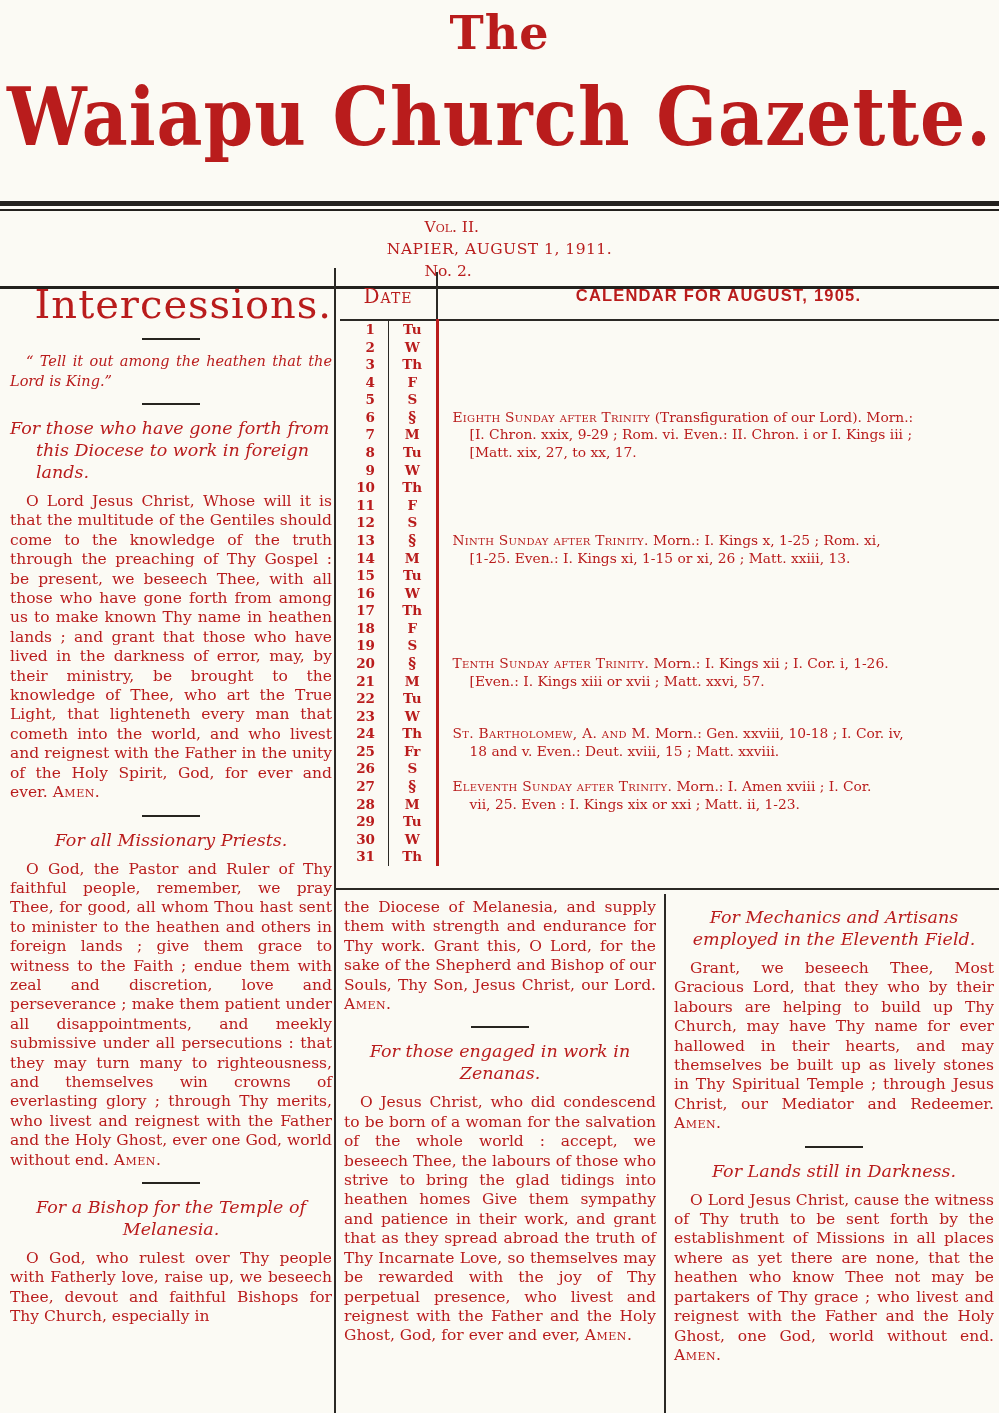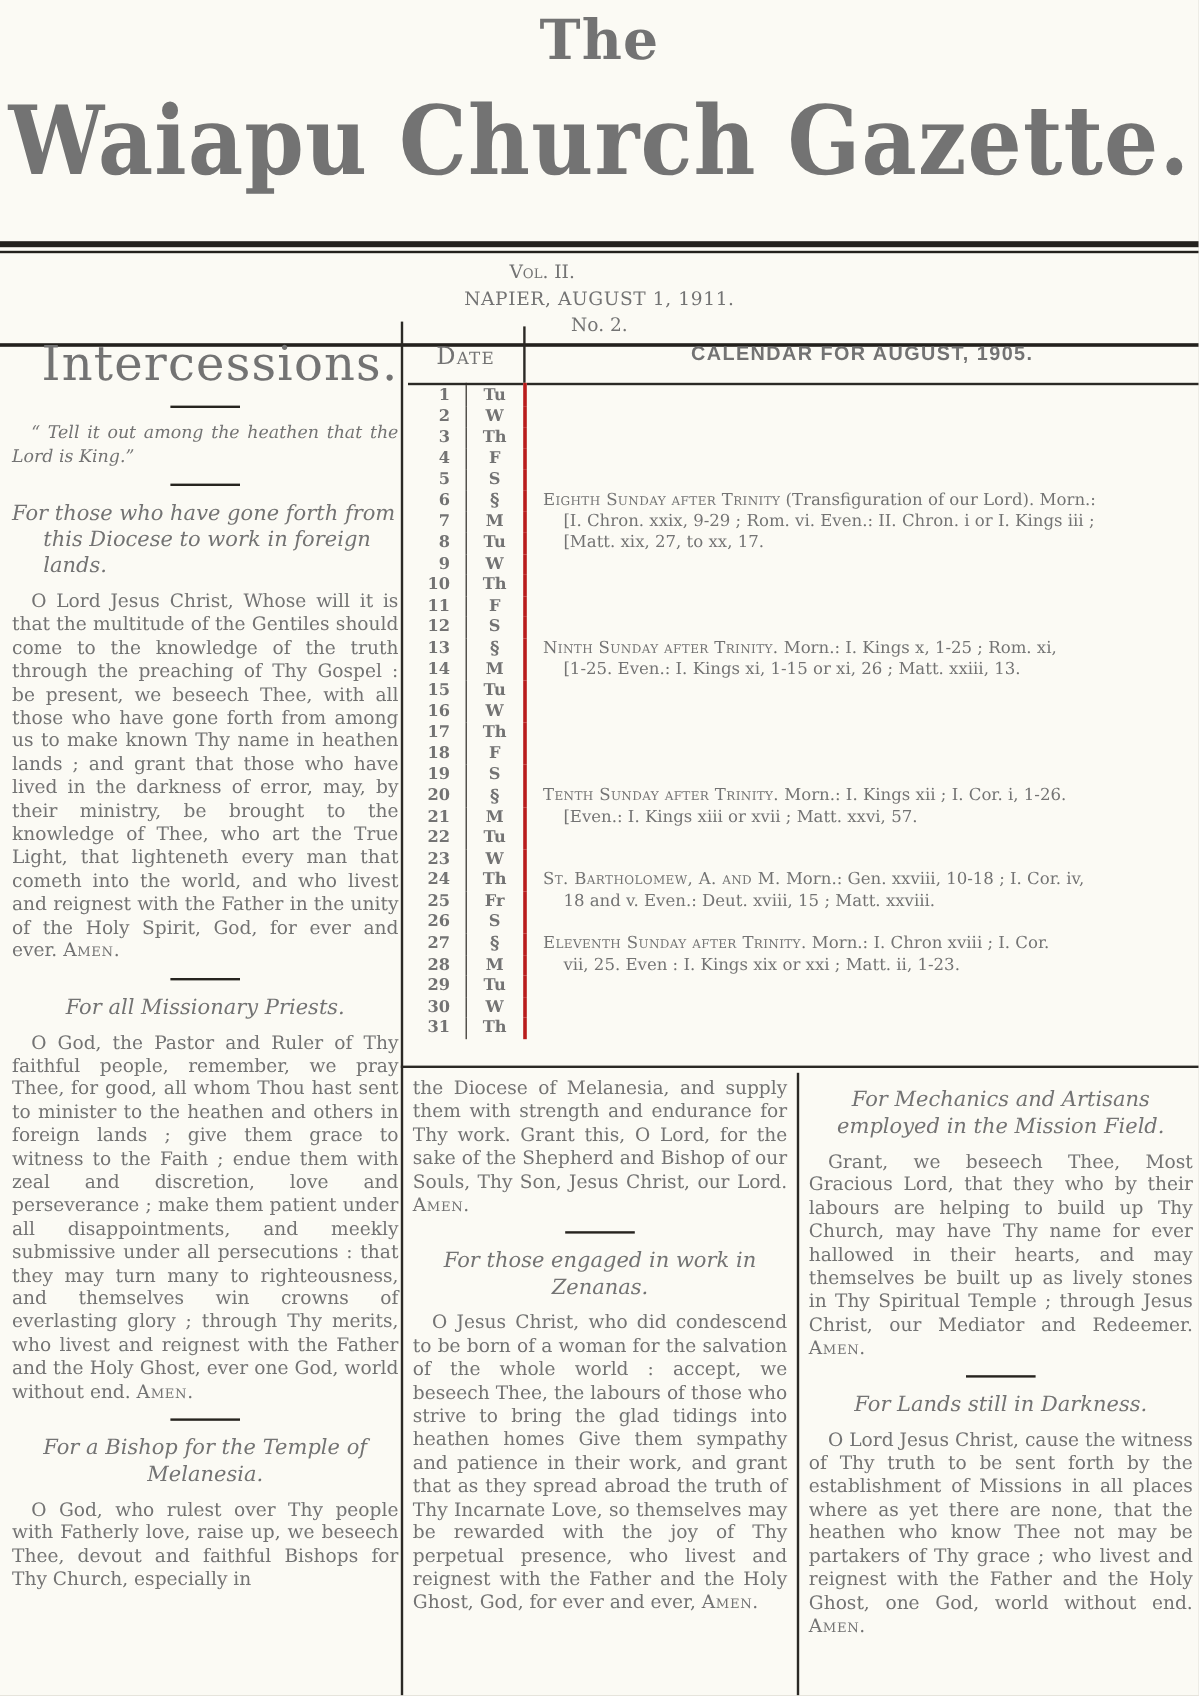--- a/index.html
+++ b/index.html
@@ -1,31 +1,31 @@
 <!DOCTYPE html>
 <html><head>
 <meta charset="utf-8">
 <style>
   html,body{margin:0;padding:0;background:#d8d5cc;}
   .page{
     position:relative;width:999px;height:1413px;margin:0 auto;
-    background:#fbfaf4;color:#737373;
+    background:#fbfaf4;color:#b91c1c;
     font-family:"DejaVu Serif", serif;overflow:hidden;
   }
   
   .masthead{position:absolute;top:0;left:0;width:999px;text-align:center;}
   .bl{font-family:"DejaVu Serif", serif;font-weight:bold;}
   .m-the{font-size:46px;line-height:1;padding-top:10px;letter-spacing:1px;}
   .m-title{font-size:71px;line-height:1;margin-top:22px;letter-spacing:1px;white-space:nowrap;
            transform:scaleY(1.12);transform-origin:top center;}
   .rule-double{margin-top:52px;height:3px;border-top:5px solid #23211d;border-bottom:2px solid #23211d;}
   .dateline{display:flex;align-items:center;padding:5px 20px 4px 20px;font-size:15.5px;line-height:22px;flex-direction:column;}
   .dateline .side{width:150px;}
   .dateline .l{text-align:left;}
-  .dateline .r{text-align:center;}
+  .dateline .r{text-align:left;}
   .dateline .c{flex:1;text-align:left;letter-spacing:.5px;}
   .sc{font-variant:small-caps;}
   .rule-single{border-top:3px solid #23211d;}
   
   .vrule{position:absolute;width:2px;background:#2b2925;}
   .vrule-left{left:334px;top:268px;height:1145px;}
   .vrule-mid{left:664px;top:894px;height:519px;}
   .hrule-mid{position:absolute;left:334px;top:888px;width:665px;height:2px;background:#2b2925;}
   
   .col{position:absolute;text-align:justify;font-size:15.5px;line-height:19.4px;}
@@ -237,21 +237,21 @@
           </tr>
           <tr class="cal-row">
             <td class="num">26</td>
             <td class="day">S</td>
             <td class="entry"></td>
           </tr>
           <tr class="cal-row">
             <td class="num">27</td>
             <td class="day sunday">§</td>
             <td class="entry" rowspan="2">
-              <div class="entry-line"><span class="lead">Eleventh Sunday after Trinity.</span><span>  Morn.: I. Chron xviii ; I. Cor.</span></div>
+              <div class="entry-line"><span class="lead">Eleventh Sunday after Trinity.</span><span>  Morn.: I. Amen xviii ; I. Cor.</span></div>
               <div class="entry-line cont">vii, 25.   Even : I. Kings xix or xxi ; Matt. ii, 1-23.</div>
             </td>
           </tr>
           <tr class="cal-row">
             <td class="num">28</td>
             <td class="day">M</td>
           </tr>
           <tr class="cal-row">
             <td class="num">29</td>
             <td class="day">Tu</td>
@@ -271,20 +271,20 @@
     </table>
   </section>
 
   <section class="col col-mid">
       <p class="para cont">the Diocese of Melanesia, and supply them with strength and endurance for Thy work.  Grant this, O Lord, for the sake of the Shepherd and Bishop of our Souls, Thy Son, Jesus Christ, our Lord.  <span class="sc amen">Amen.</span></p>
       <div class="divider"></div>
       <h3 class="sec-head">For those engaged in work in Zenanas.</h3>
       <p class="para">O Jesus Christ, who did condescend to be born of a woman for the salvation of the whole world : accept, we beseech Thee, the labours of those who strive to bring the glad tidings into heathen homes   Give them sympathy and patience in their work, and grant that as they spread abroad the truth of Thy Incarnate Love, so themselves may be rewarded with the joy of Thy perpetual presence, who livest and reignest with the Father and the Holy Ghost, God, for ever and ever,  <span class="sc amen">Amen.</span></p>
     </section>
   <section class="col col-right">
-      <h3 class="sec-head">For Mechanics and Artisans employed in the Mission Field.</h3>
+      <h3 class="sec-head">For Mechanics and Artisans employed in the Eleventh Field.</h3>
       <p class="para">Grant, we beseech Thee, Most Gracious Lord, that they who by their labours are helping to build up Thy Church, may have Thy name for ever hallowed in their hearts, and may themselves be built up as lively stones in Thy Spiritual Temple ; through Jesus Christ, our Mediator and Redeemer.  <span class="sc amen">Amen.</span></p>
       <div class="divider"></div>
       <h3 class="sec-head">For Lands still in Darkness.</h3>
       <p class="para">O Lord Jesus Christ, cause the witness of Thy truth to be sent forth by the establishment of Missions in all places where as yet there are none, that the heathen who know Thee not may be partakers of Thy grace ; who livest and reignest with the Father and the Holy Ghost, one God, world without end.  <span class="sc amen">Amen.</span></p>
     </section>
 
 </div>
 
 </body></html>

